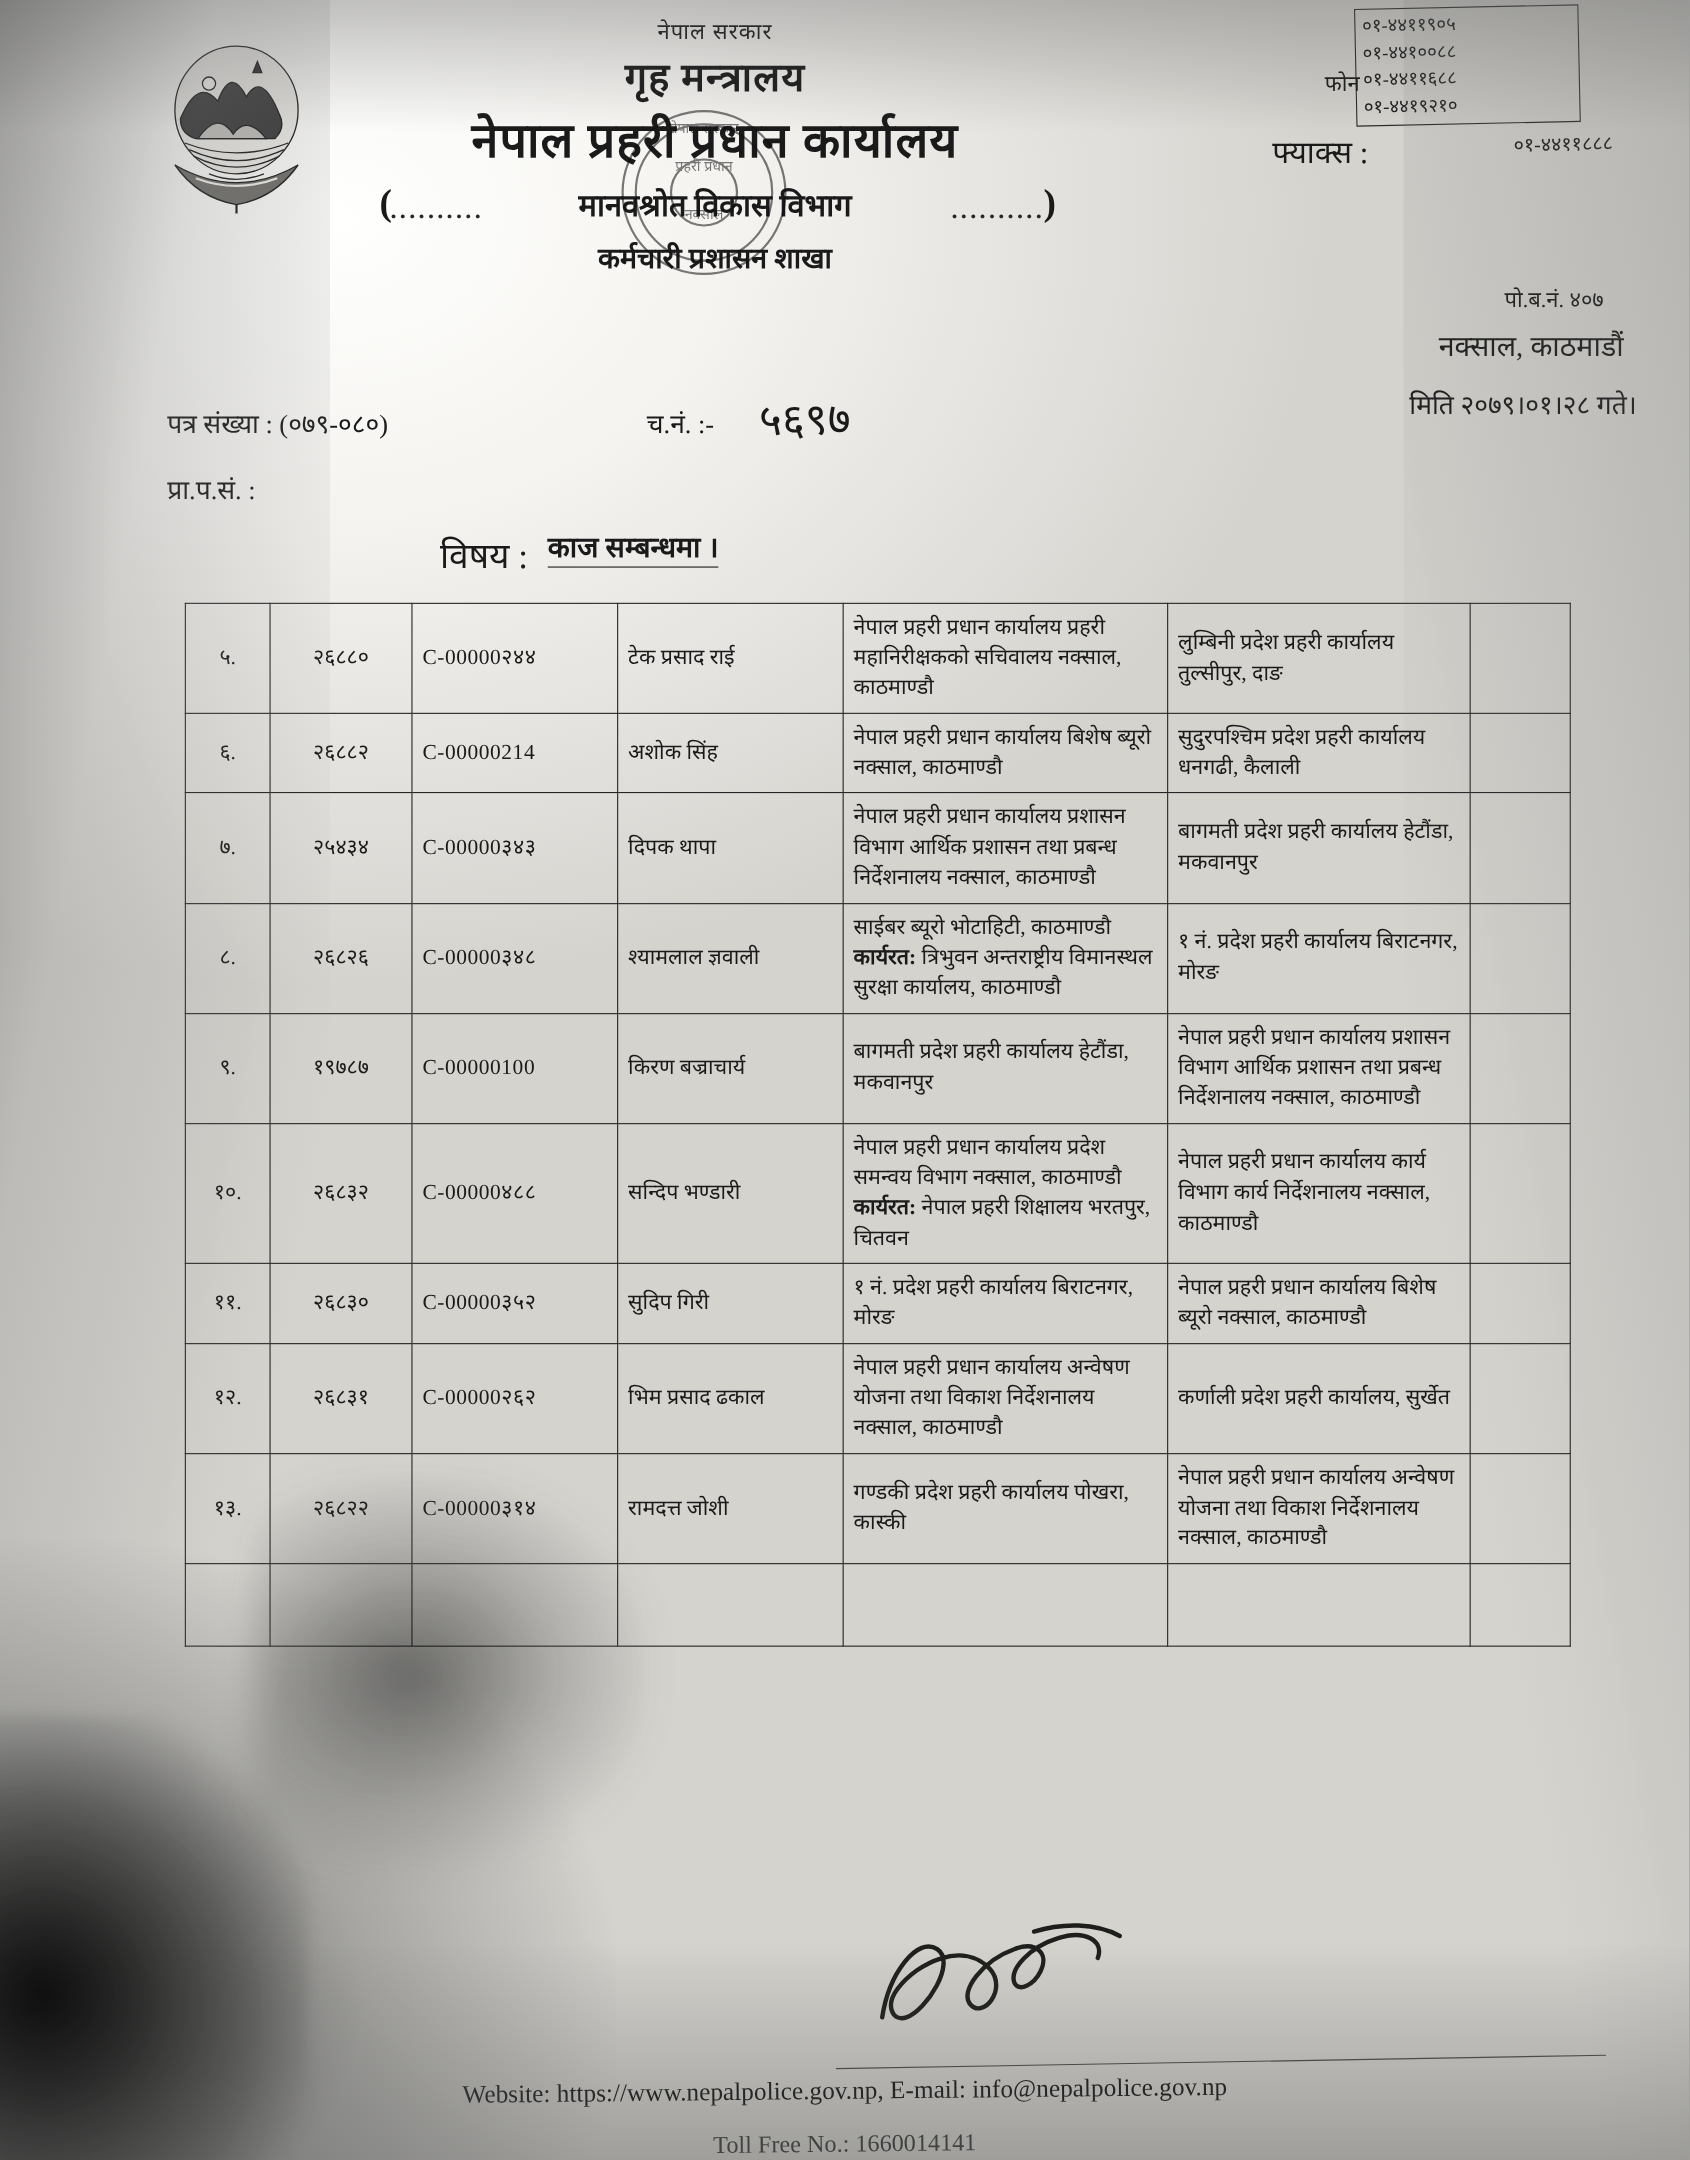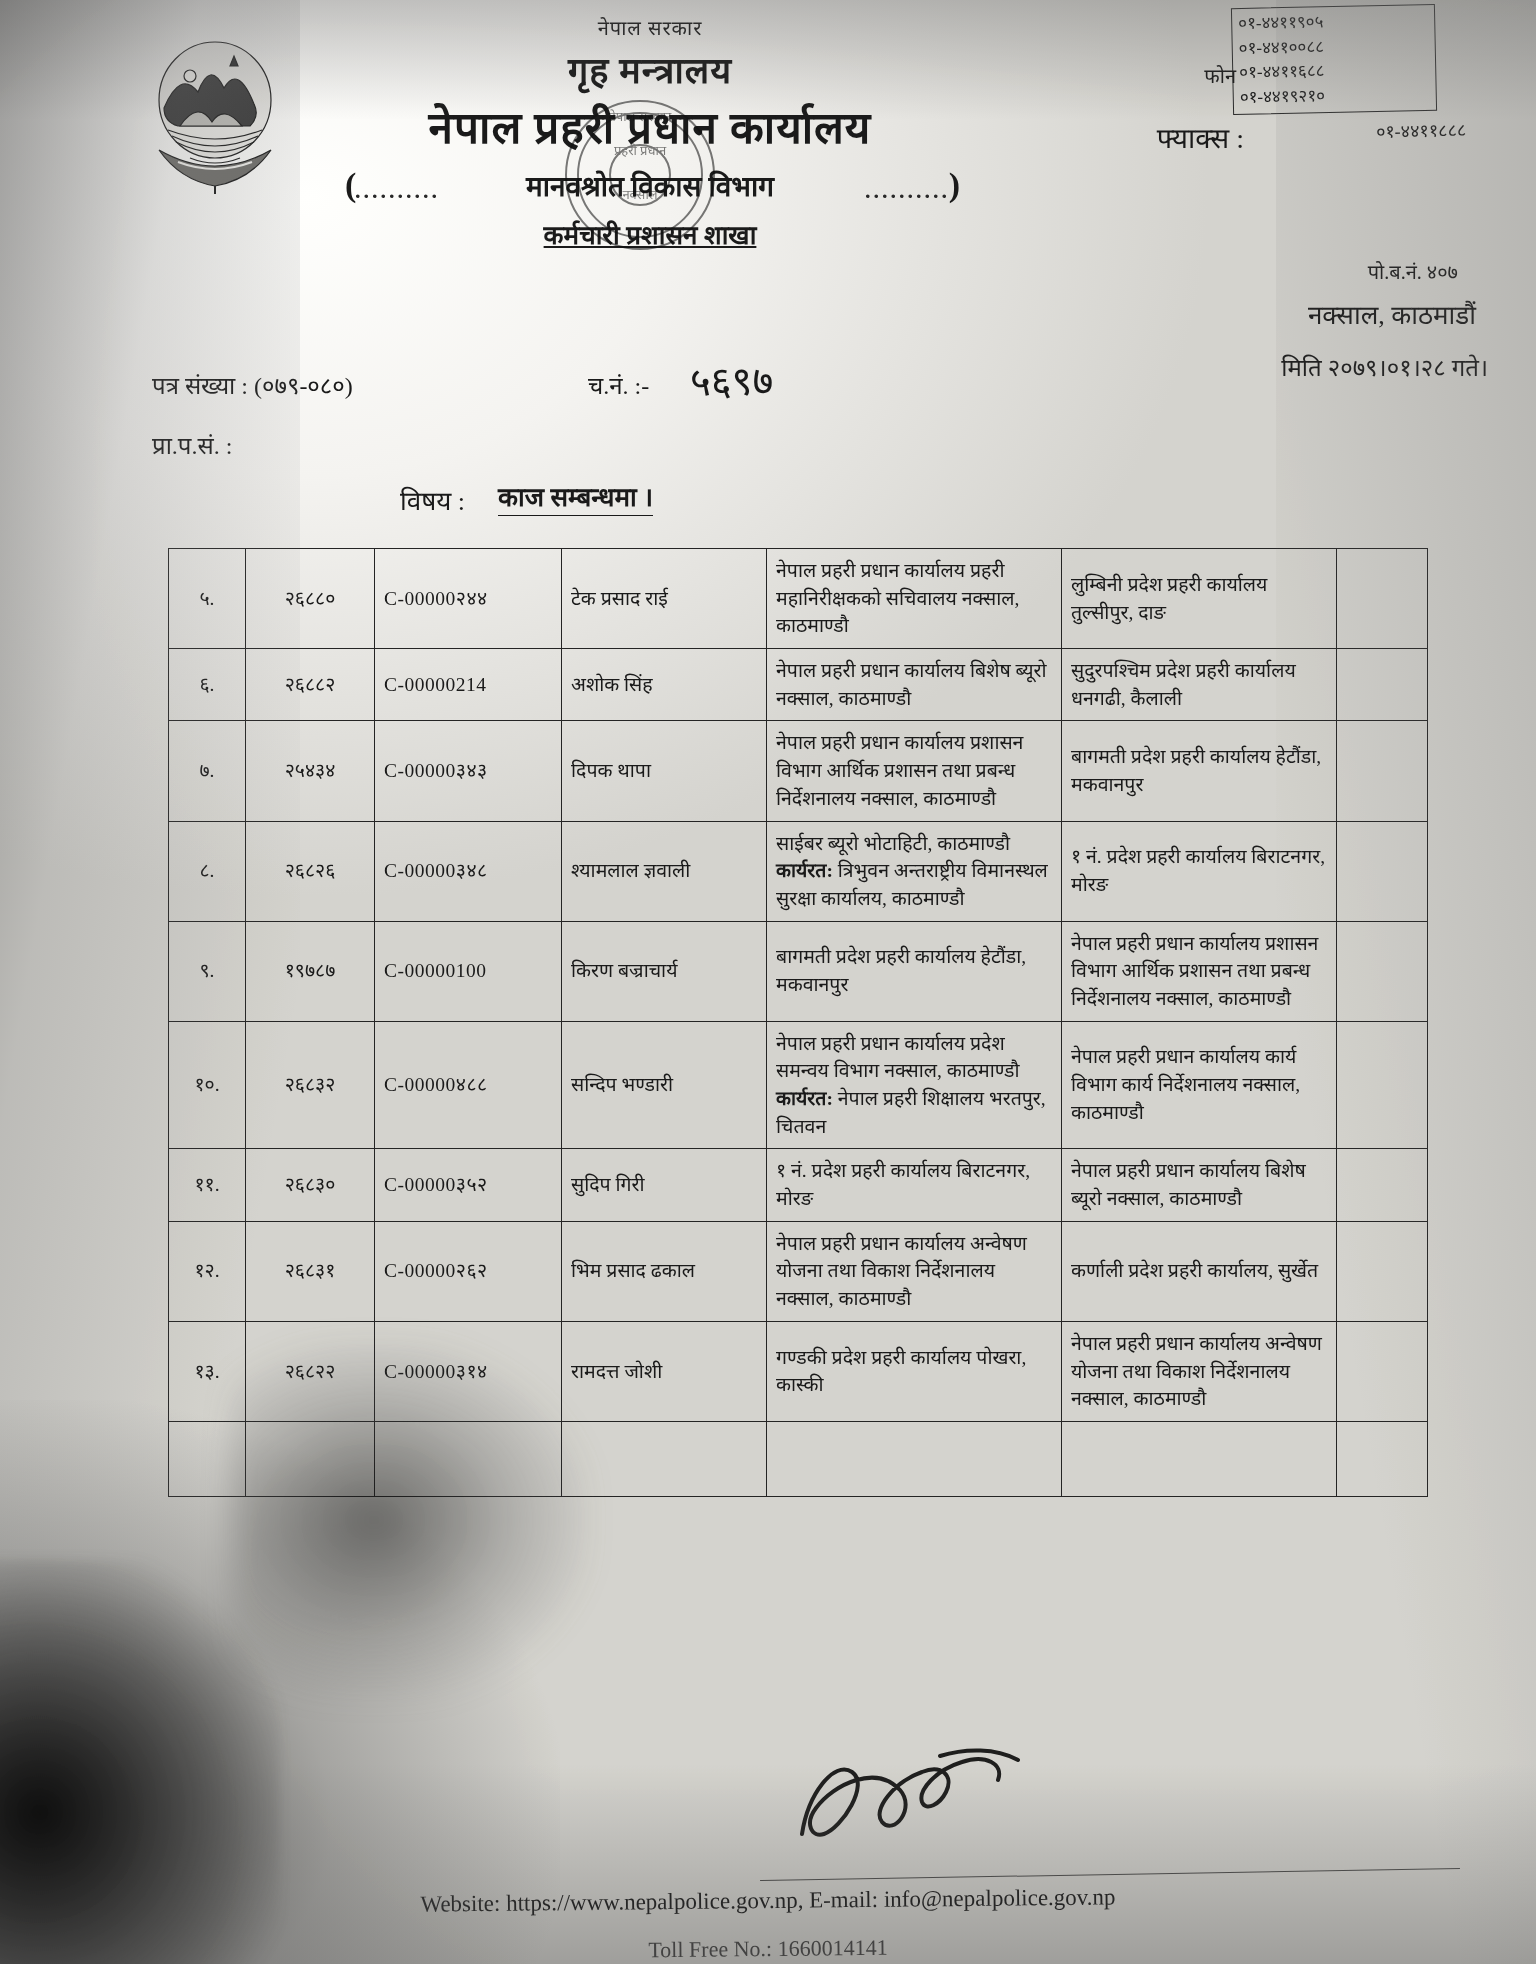--- a/index.html
+++ b/index.html
@@ -106,21 +106,20 @@
   }
   .dots-left { left: 55px; }
   .dots-right { right: 50px; }
   .paren { font-size: 34px; position: absolute; top: 0; }
   .paren-l { left: 45px; }
   .paren-r { right: 40px; }
   .l-section {
     margin-top: 12px;
     font-size: 26px;
     font-weight: bold;
-    text-decoration: underline;
   }
 
   
   .seal {
     position: absolute;
     left: 560px;
     top: 95px;
     width: 160px;
     height: 160px;
     opacity: 0.55;
@@ -199,21 +198,21 @@
   .pra-pa {
     position: absolute;
     left: 152px;
     top: 428px;
     font-size: 24px;
   }
   .subject-lbl {
     position: absolute;
     left: 400px;
     top: 482px;
-    font-size: 26px;
+    font-size: 32px;
   }
   .subject-val {
     position: absolute;
     left: 498px;
     top: 478px;
     font-size: 26px;
     font-weight: bold;
     border-bottom: 1.5px solid #1c1c1c;
     padding-bottom: 1px;
   }

